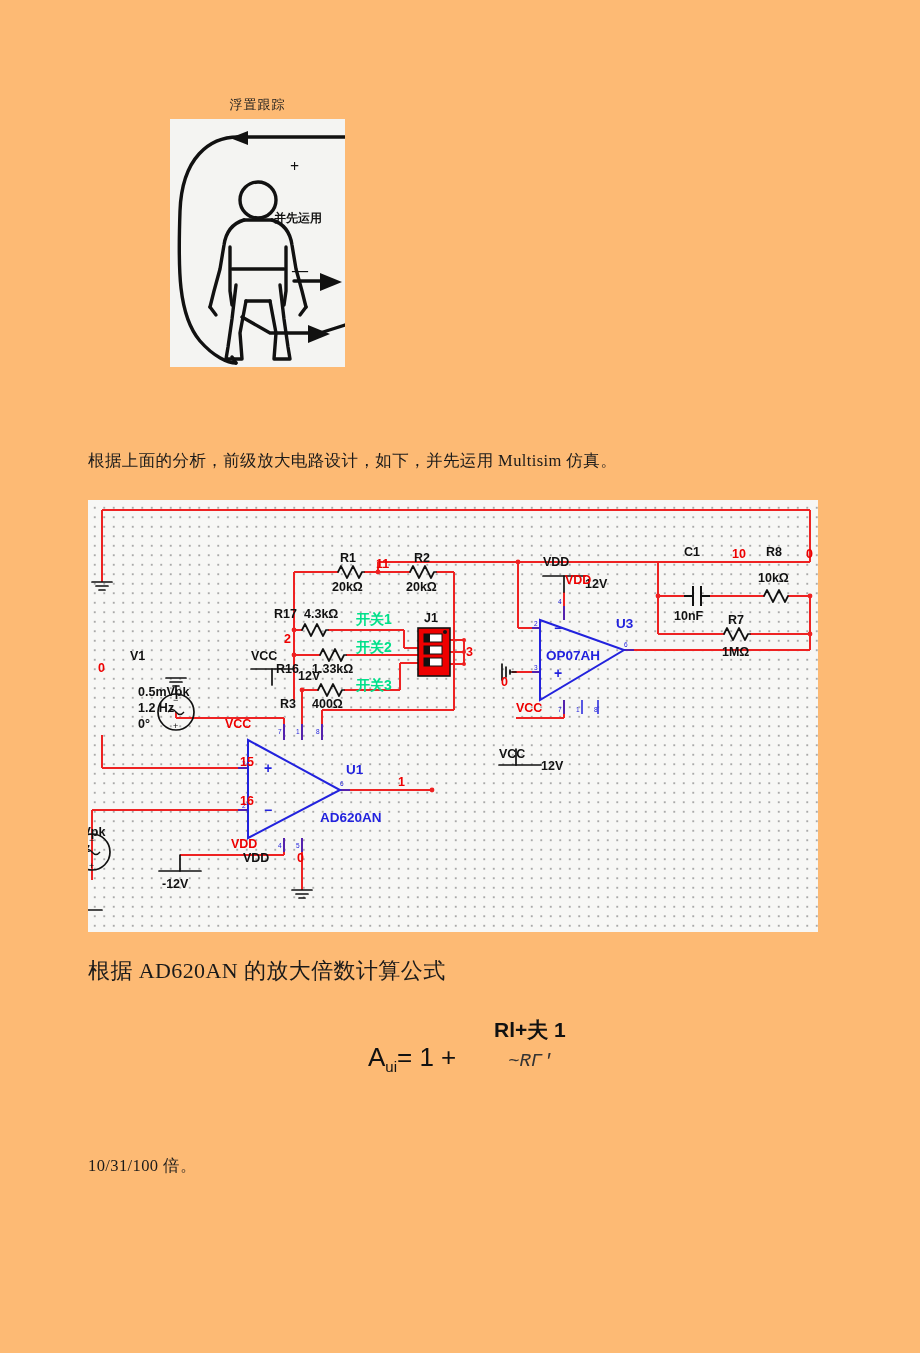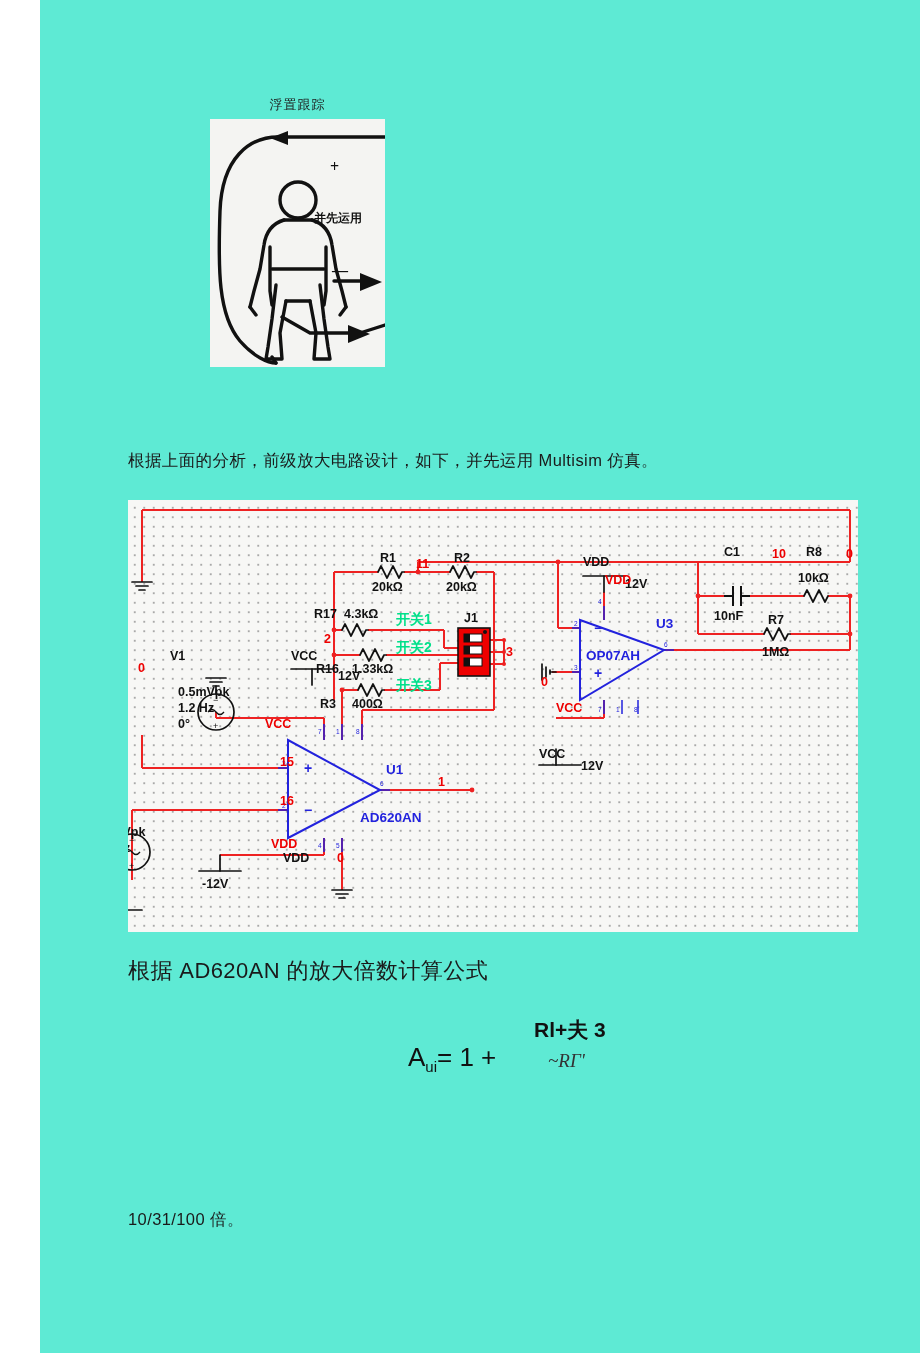--- a/index.html
+++ b/index.html
@@ -11,22 +11,21 @@
     width: 920px;
     height: 1353px;
     position: relative;
     font-family: "Liberation Serif", "DejaVu Serif", serif;
     color: #1a1a1a;
     overflow: hidden;
   }
   .page {
     position: absolute;
     inset: 0;
-    background: #5eead4;
-    margin-left: 40px;
+    background: #fdba74;
   }
 
   
   #figure-block {
     position: absolute;
     left: 170px;
     top: 96px;
     width: 175px;
   }
   #figure-caption {
@@ -48,21 +47,21 @@
   .fig-text {
     position: absolute;
     font-family: "Liberation Serif", "DejaVu Serif", serif;
     font-weight: 600;
     color: #111;
   }
 
   
   .para {
     position: absolute;
-    font-family: Liberation Sans, sans-serif;
+    font-family: Liberation Serif, serif;
     font-size: 16.5px;
     line-height: 1.9;
     color: #1a1a1a;
     letter-spacing: 0.4px;
   }
 
   
   #circuit {
     position: absolute;
     left: 88px;
@@ -107,21 +106,21 @@
     white-space: nowrap;
   }
   #formula-den {
     position: absolute;
     left: 140px;
     top: 38px;
     font-size: 19px;
     font-style: italic;
     color: #333;
     white-space: nowrap;
-    font-family: Liberation Serif, serif;
+    font-family: Liberation Mono, monospace;
   }
 </style>
 </head>
 <body>
 
 <div class="page">
 
   <div id="figure-block">
     <div id="figure-caption">浮置跟踪</div>
 
@@ -459,19 +458,19 @@
         <text x="458" y="160">OP07AH</text>
       </g>
 
     </svg>
   </div>
 
   <div class="para" style="left:88px; top:950px; width:720px; font-size:22px;">根据 AD620AN 的放大倍数计算公式</div>
 
   <div id="formula">
     <div id="formula-lhs"><span>A</span><span class="sub">ui</span><span>= 1 +</span></div>
-    <div id="formula-num">Rl+夫 3</div>
+    <div id="formula-num">Rl+夫 1</div>
     <div id="formula-den">~RΓ'</div>
   </div>
 
-  <div class="para" style="left:88px; top:1204px; width:740px; font-size:16.5px;">10/31/100 倍。</div>
+  <div class="para" style="left:88px; top:1150px; width:740px; font-size:16.5px;">10/31/100 倍。</div>
 
 </div>
 
 </body></html>

